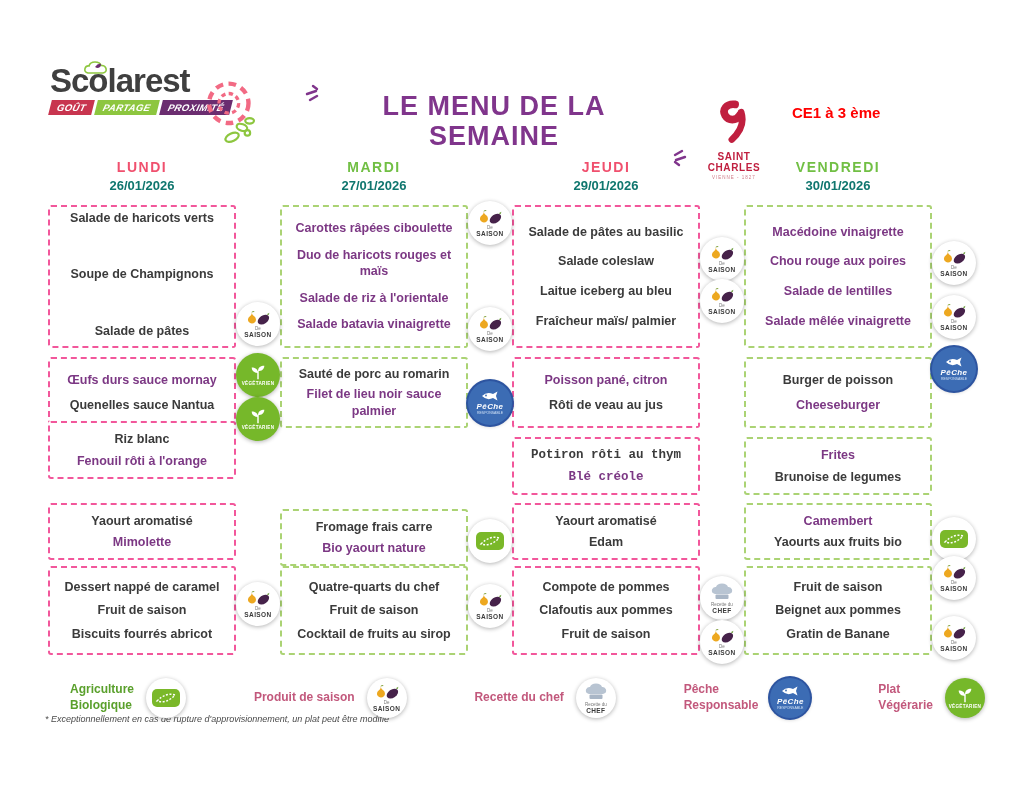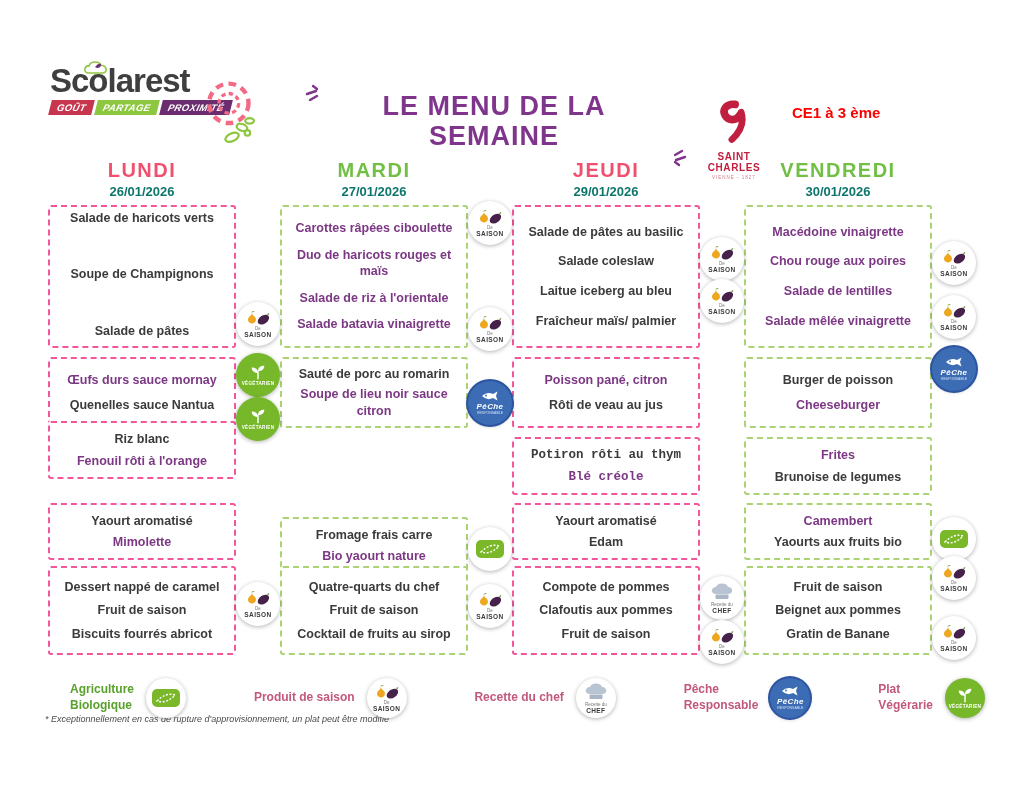--- a/index.html
+++ b/index.html
@@ -22,21 +22,21 @@
   .sparkle-right{right:-18px;bottom:-16px;transform:rotate(180deg);}
 
   .school{position:absolute;left:694px;top:100px;width:80px;text-align:center;}
   .school-name{font-size:10px;font-weight:bold;color:#c01f3f;letter-spacing:.6px;margin-top:3px;}
   .school-sub{font-size:4.5px;color:#cf7b88;letter-spacing:1px;margin-top:2px;}
   .class-label{position:absolute;left:792px;top:104px;font-size:15px;font-weight:bold;color:#ff0000;}
 
   
   .columns{position:absolute;left:48px;top:160px;width:884px;height:502px;}
   .day-col{position:absolute;top:0;width:188px;height:500px;}
-  .day-name{font-size:20px;font-weight:bold;letter-spacing:1.5px;text-align:center;line-height:1;}
+  .day-name{font-size:14px;font-weight:bold;letter-spacing:1.5px;text-align:center;line-height:1;}
   .theme-pink .day-name{color:#f0506e;}
   .theme-green .day-name{color:#71bf44;}
   .day-date{font-size:13px;font-weight:bold;color:#0f766e;text-align:center;margin-top:4px;}
   .boxes{position:absolute;top:45px;left:0;right:0;height:455px;}
   .menu-box{position:absolute;left:0;width:100%;box-sizing:border-box;border:2px dashed;border-radius:3px;
             display:flex;flex-direction:column;justify-content:space-evenly;align-items:center;
             padding:3px 6px;background:#fff;}
   .theme-pink .menu-box{border-color:#f2579b;}
   .theme-green .menu-box{border-color:#abd374;}
   .menu-item{font-size:12.5px;font-weight:bold;text-align:center;line-height:1.3;}
@@ -229,31 +229,31 @@
                 <path d="M10.5 2c1-.7 2-.9 3-.7" stroke="#7a9a2e" stroke-width="1.1" fill="none"></path>
                 <ellipse cx="24.5" cy="11" rx="7.5" ry="5" transform="rotate(-35 24.5 11)" fill="#46224a"></ellipse>
                 <path d="M28.5 4.5l3.2-1.7-1 2.8z" fill="#6a9a3a"></path>
               </svg>
               <span class="badge-sub">De</span>
               <span class="badge-label">SAISON</span>
             </div>
           </div>
           <div class="menu-box" style="top: 152px; height: 71px;">
             <div class="menu-item c-dark">Sauté de porc au romarin</div>
-            <div class="menu-item c-purple">Soupe de lieu noir sauce citron</div>
+            <div class="menu-item c-purple">Filet de lieu noir sauce palmier</div>
             <div class="badge b-peche" style="top: 22px;">
               <svg width="24" height="12" viewBox="0 0 24 12">
                 <path d="M4 6 Q9 1 15 4 L19.5 1.5 18 6 19.5 10.5 15 8 Q9 11 4 6 Z" fill="#fff"></path>
                 <circle cx="8" cy="5.5" r="0.9" fill="#3c6cb4"></circle>
               </svg>
               <span class="badge-label">PêChe</span>
               <span class="badge-sub">RESPONSABLE</span>
             </div>
           </div>
-          <div class="menu-box" style="top: 312px; height: 57px;">
+          <div class="menu-box" style="top: 304px; height: 57px;">
             <div class="menu-item c-dark">Fromage frais carre</div>
             <div class="menu-item c-purple">Bio yaourt nature</div>
             <div class="badge b-bio" style="top: 8px;">
               <svg width="30" height="20" viewBox="0 0 30 20">
                 <rect x="1" y="1" width="28" height="18" rx="5" fill="#7ab829"></rect>
                 <path d="M6 13 Q15 4 24 7 Q16 16 6 13 Z" fill="none" stroke="#fff" stroke-width="1.4" stroke-dasharray="2 1.6"></path>
               </svg>
             </div>
           </div>
           <div class="menu-box" style="top: 361px; height: 89px;">

